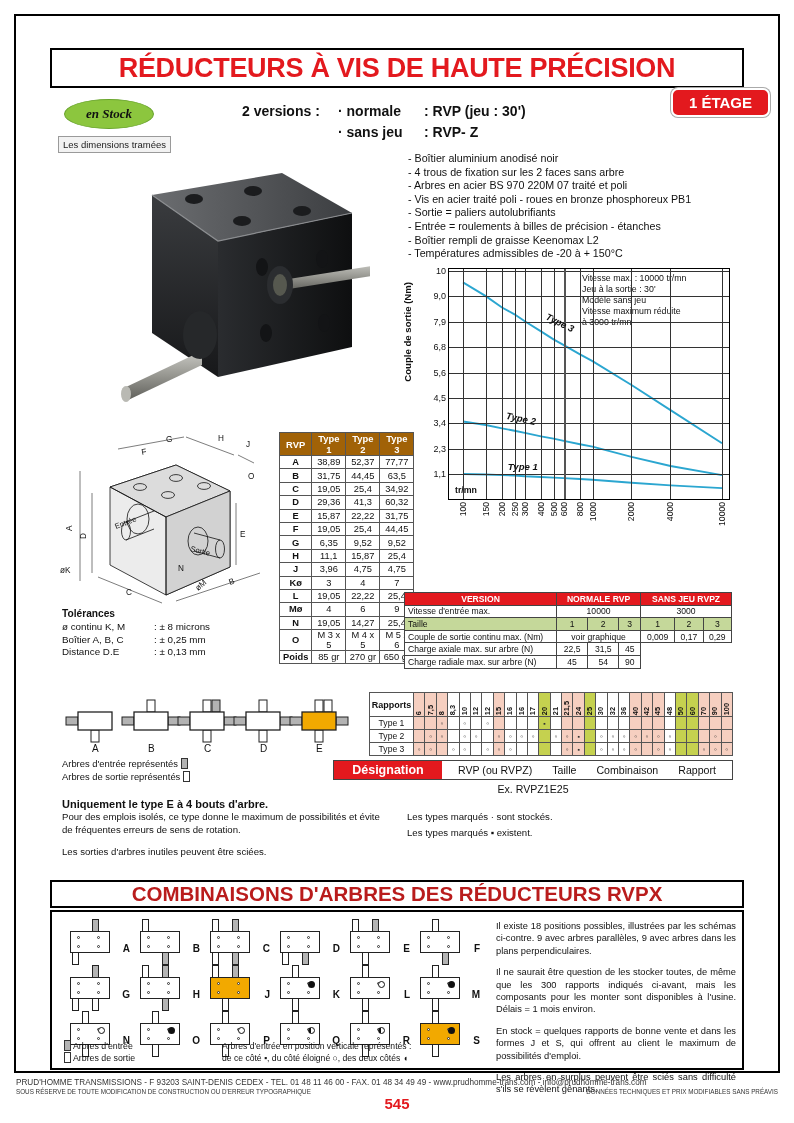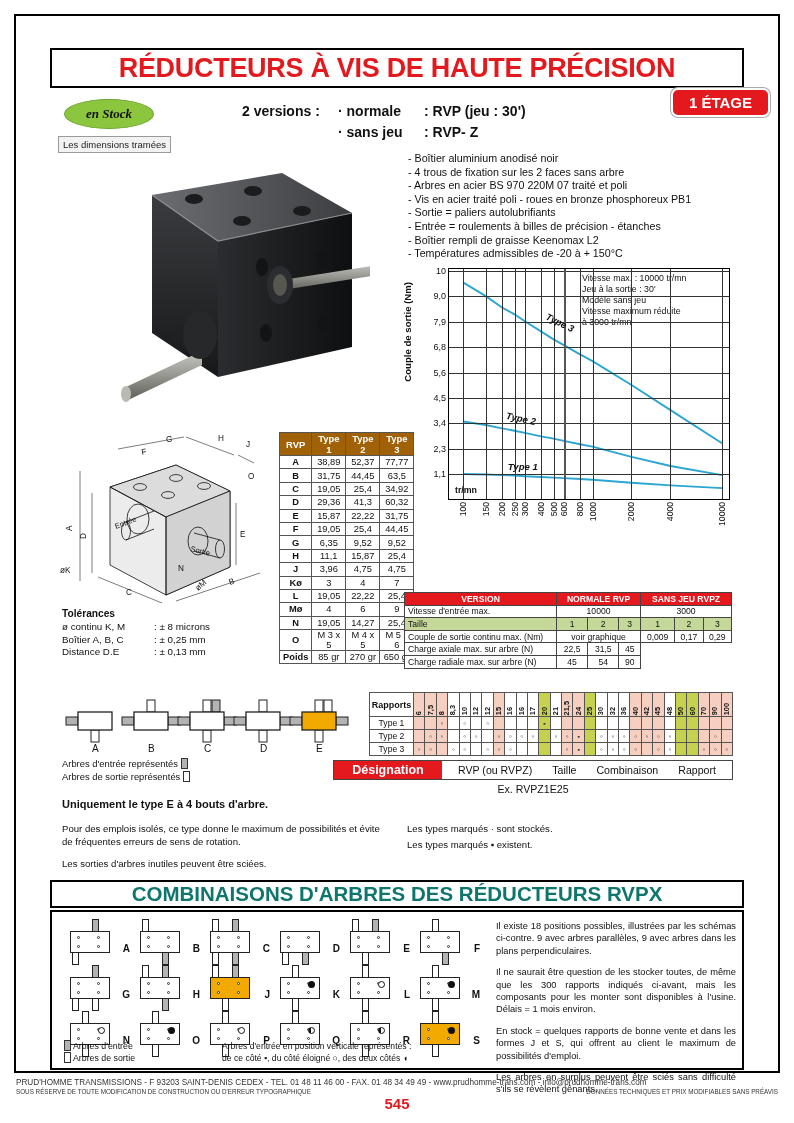--- a/index.html
+++ b/index.html
@@ -178,32 +178,32 @@
   .desig-ex { text-align:center; font-size:10.6px; margin-top:3px; }
 
   
   .shaftbox { position:absolute; left:62px; top:696px; width:296px; height:56px; }
   .shaft-legend { position:absolute; left:62px; top:757px; font-size:9.4px; line-height:13px; }
   .sw-gray { display:inline-block; width:7px; height:11px; background:#b3b3b3; border:1px solid #333; vertical-align:-2px; }
   .sw-white { display:inline-block; width:7px; height:11px; background:#fff; border:1px solid #333; vertical-align:-2px; }
 
   
   .bottomtext { position:absolute; left:62px; top:798px; width:672px; }
-  .bt-head { font-size:11px; font-weight:bold; margin-bottom:12px; }
+  .bt-head { font-size:11px; font-weight:bold; margin-bottom:0; }
   .bt-cols { display:flex; gap:18px; font-size:9.6px; line-height:13px; }
   .bt-col { width:330px; }
   .bt-col p { margin:0 0 9px 0; }
 
   
   .title2 {
     position:absolute; left:50px; top:880px; width:694px; height:28px;
     border:2px solid #000; background:#fff;
     display:flex; align-items:center; justify-content:center;
   }
-  .title2 .t { color:#0f766e; font-size:20.5px; font-weight:bold; white-space:nowrap; }
+  .title2 .t { color:#b91c1c; font-size:20.5px; font-weight:bold; white-space:nowrap; }
 
   
   .combobox {
     position:absolute; left:50px; top:910px; width:694px; height:160px;
     border:2px solid #000; background:#fff;
   }
   .combogrid { position:absolute; left:10px; top:6px; width:420px; }
   .combo-row { display:flex; height:46px; }
   .combo-cell { width:70px; position:relative; }
   .combo-letter {

